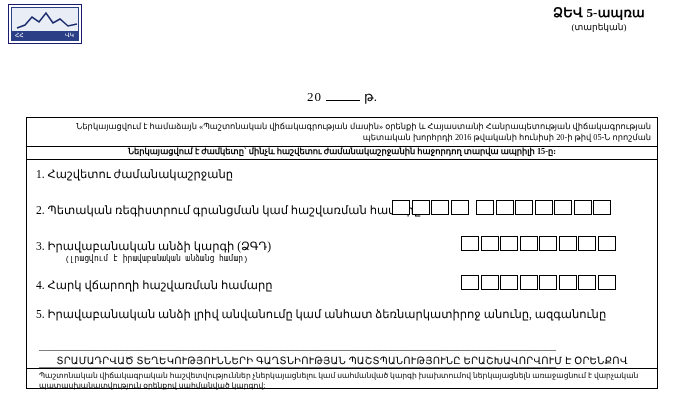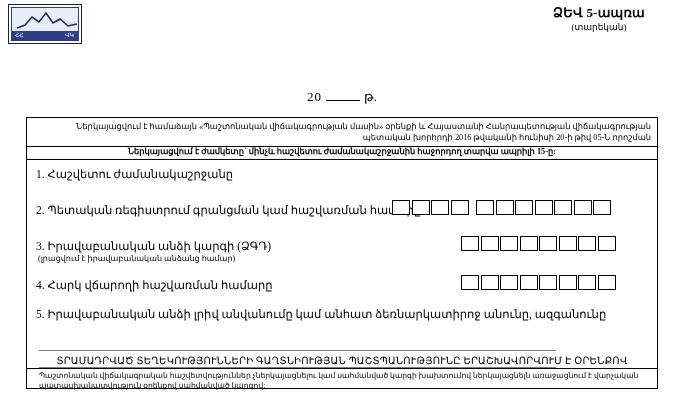--- a/index.html
+++ b/index.html
@@ -165,21 +165,22 @@
   .field {
     position: absolute;
     left: 9px;
     font-size: 11.5px;
   }
   .field .lbl { display: inline-block; }
   .field .hint {
     display: block;
     font-size: 8px;
     margin-top: 1px;
-    margin-left: 2px;
+    margin-left: 29px;
+    font-family: Liberation Mono, monospace;
   }
 
   
   .boxrow {
     position: absolute;
     display: flex;
   }
   .cell {
     width: 18px;
     height: 15px;

